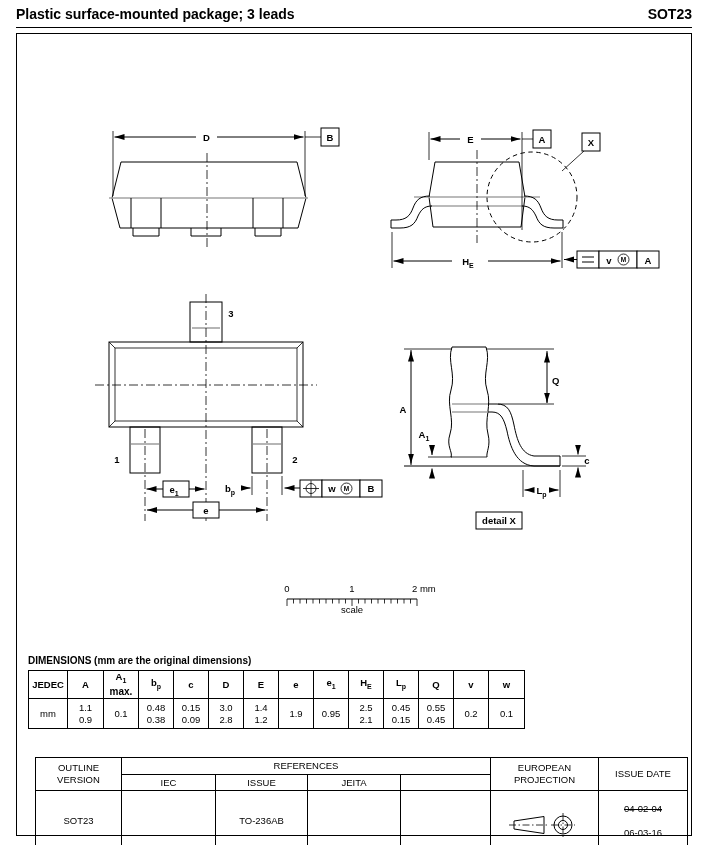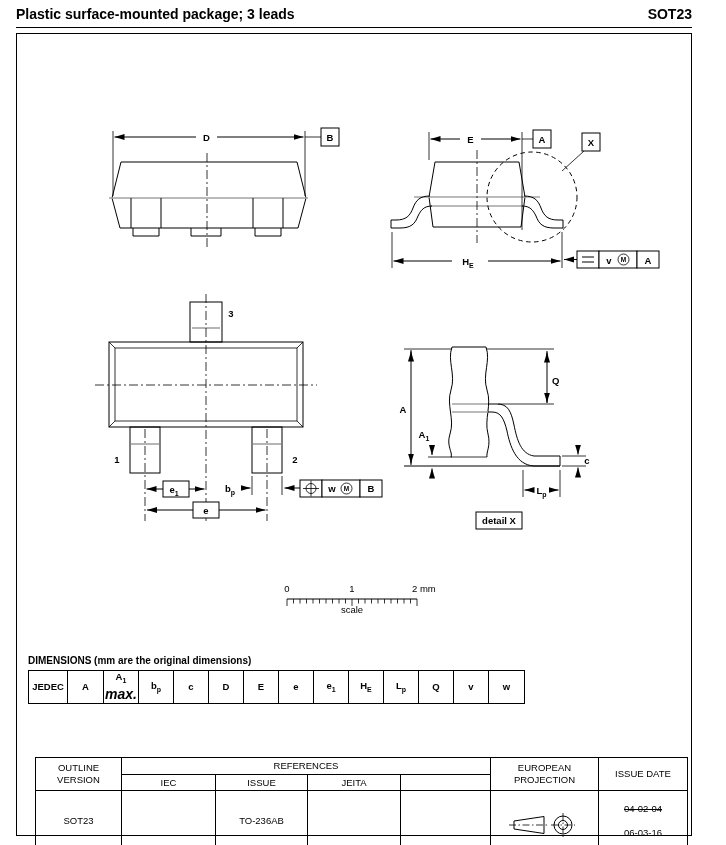--- a/index.html
+++ b/index.html
@@ -26,21 +26,21 @@
   .mm{font-size:6.5px;font-weight:bold;}
 
   
   .dims{position:absolute;left:28px;top:655px;}
   .dims .title{font-size:10px;font-weight:bold;margin:0 0 4px 0;}
   table{border-collapse:collapse;table-layout:fixed;}
   .dims th,.dims td{border:1px solid #000;text-align:center;vertical-align:middle;
         padding:0;font-size:9.5px;line-height:1.25;}
   .dims th{font-weight:bold;height:27px;}
   .dims td{font-weight:normal;height:29px;white-space:pre-line;}
-  .dims .note{font-weight:bold;font-size:14px;font-style:italic;}
+  .dims .note{font-weight:bold;font-size:10px;}
   sub{font-size:7px;}
 
   
   .refs{position:absolute;left:35px;top:757px;}
   .refs th,.refs td{border:1px solid #000;text-align:center;vertical-align:middle;
         padding:0;font-size:9.5px;font-weight:normal;white-space:pre-line;line-height:1.25;}
   .refs .r1 th{height:16px;}
   .refs .r2 th{height:15px;margin-top:14px;}
   .refs .r3 td{height:30px;}
   .strike{text-decoration:line-through;display:block;}
@@ -247,20 +247,44 @@
         <th><span>c</span></th>
         <th><span>D</span></th>
         <th><span>E</span></th>
         <th><span>e</span></th>
         <th><span>e</span><sub>1</sub></th>
         <th><span>H</span><sub>E</sub></th>
         <th><span>L</span><sub>p</sub></th>
         <th><span>Q</span></th>
         <th><span>v</span></th>
         <th><span>w</span></th>
+      </tr>
+      <tr>
+        <td>mm</td>
+        <td>1.1
+0.9</td>
+        <td>0.1</td>
+        <td>0.48
+0.38</td>
+        <td>0.15
+0.09</td>
+        <td>3.0
+2.8</td>
+        <td>1.4
+1.2</td>
+        <td>1.9</td>
+        <td>0.95</td>
+        <td>2.5
+2.1</td>
+        <td>0.45
+0.15</td>
+        <td>0.55
+0.45</td>
+        <td>0.2</td>
+        <td>0.1</td>
       </tr>
     </tbody>
       </table>
   </div>
 
   <table class="refs">
     <colgroup>
       <col style="width:86px">
         <col style="width:94px">
         <col style="width:92px">

